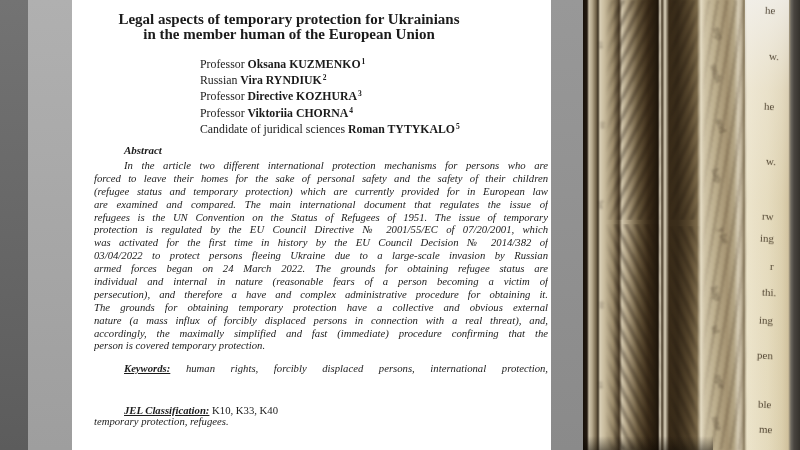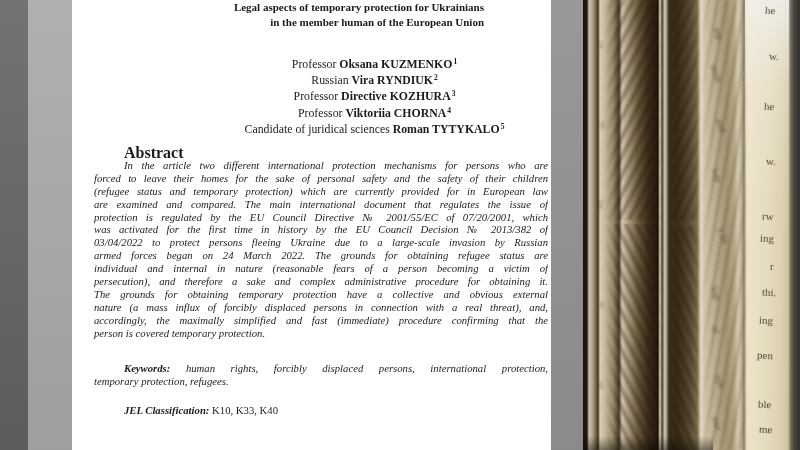--- a/index.html
+++ b/index.html
@@ -8,51 +8,51 @@
     background:#ffffff;color:#1b1b1b;
     font-family:"Liberation Serif","DejaVu Serif",serif;
   }
   .strip{position:absolute;top:0;height:450px;}
   #strip-left-dark{left:0;width:28px;background:linear-gradient(180deg,#737373,#5c5c5c);}
   #strip-left-light{left:28px;width:44px;background:linear-gradient(180deg,#b0b0b0,#9e9e9e);}
   #strip-right{left:551px;width:32px;background:linear-gradient(180deg,#989898,#8a8a8a);}
 
   
   #paper-title{
-    position:absolute;left:94px;top:0;width:390px;text-align:right;
-    font-weight:bold;font-size:11px;line-height:15px;
+    position:absolute;left:94px;top:12px;width:390px;text-align:center;
+    font-weight:bold;font-size:15px;line-height:15px;
   }
   #authors{
-    position:absolute;left:200px;top:57px;width:349px;text-align:center;
+    position:absolute;left:200px;top:57px;width:349px;text-align:left;
     font-size:11.8px;line-height:14.2px;
   }
   .a-name{font-weight:bold;}
   .a-sup{font-weight:bold;font-size:7.5px;position:relative;top:-4px;margin-left:1px;}
   #abstract-heading{
     position:absolute;left:94px;top:144px;width:454px;text-indent:30px;
-    font-weight:bold;font-size:16px;
+    font-weight:bold;font-style:italic;font-size:11px;
   }
   #abstract{
     position:absolute;left:94px;top:159px;width:454px;
     font-style:italic;font-size:10.7px;
   }
   .abs-line{
     height:12.9px;line-height:12.9px;overflow:hidden;
     text-align:justify;text-align-last:justify;
   }
   .abs-line.indent{text-indent:30px;}
   .abs-line.last{text-align-last:left;}
   #keywords{
     position:absolute;left:94px;top:362px;width:454px;
     font-style:italic;font-size:10.7px;
   }
   .kw-line1{height:13.2px;line-height:13.2px;text-indent:30px;overflow:hidden;
     text-align:justify;text-align-last:justify;}
-  .kw-line2{height:13.2px;line-height:13.2px;}
-  .b-i{font-weight:bold;font-style:italic;}
+  .kw-line2{height:13.2px;line-height:13.2px;margin-top:40px;}
+  .b-i{font-weight:bold;font-style:italic;text-decoration:underline;}
   #jel{position:absolute;left:94px;top:404px;width:454px;text-indent:30px;font-size:10.7px;font-style:normal;}
   #doi{position:absolute;left:94px;top:427px;width:454px;text-indent:30px;font-size:10.7px;margin-top:32px;}
 
   
   #photo{
     position:absolute;left:583px;top:0;width:217px;height:450px;overflow:hidden;
     background:linear-gradient(90deg,
       #18110a 0px,#241a10 4px,#cdc3ab 6px,#b7aa8e 9px,#73644a 13px,#3f3424 15px,
       #d8ceb5 17px,#cabd9f 21px,#9c8c6c 30px,#4e402c 36px,#d2c7ad 39px,#b4a587 44px,
       #6a5a3e 55px,#3c2d1a 65px,#251b0e 73px,#1d140a 75px,#e6ddc8 77px,#4a3d2a 79px,
@@ -111,26 +111,27 @@
   <div class="author-line"><span class="a-prefix">Candidate of juridical sciences </span><span class="a-name">Roman TYTYKALO</span><span class="a-sup">5</span></div>
 </div>
 
 <div id="abstract-heading">Abstract</div>
 
 <div id="abstract">
   <div class="abs-line indent">In the article two different international protection mechanisms for persons who are</div>
   <div class="abs-line">forced to leave their homes for the sake of personal safety and the safety of their children</div>
   <div class="abs-line">(refugee status and temporary protection) which are currently provided for in European law</div>
   <div class="abs-line">are examined and compared. The main international document that regulates the issue of</div>
+  <div class="abs-line">refugees is the UN Convention on the Status of Refugees of 1951. The issue of temporary</div>
   <div class="abs-line">protection is regulated by the EU Council Directive № 2001/55/EC of 07/20/2001, which</div>
-  <div class="abs-line">was activated for the first time in history by the EU Council Decision № 2013/382 of</div>
+  <div class="abs-line">was activated for the first time in history by the EU Council Decision № 2014/382 of</div>
   <div class="abs-line">03/04/2022 to protect persons fleeing Ukraine due to a large-scale invasion by Russian</div>
   <div class="abs-line">armed forces began on 24 March 2022. The grounds for obtaining refugee status are</div>
   <div class="abs-line">individual and internal in nature (reasonable fears of a person becoming a victim of</div>
-  <div class="abs-line">persecution), and therefore a sake and complex administrative procedure for obtaining it.</div>
+  <div class="abs-line">persecution), and therefore a have and complex administrative procedure for obtaining it.</div>
   <div class="abs-line">The grounds for obtaining temporary protection have a collective and obvious external</div>
   <div class="abs-line">nature (a mass influx of forcibly displaced persons in connection with a real threat), and,</div>
   <div class="abs-line">accordingly, the maximally simplified and fast (immediate) procedure confirming that the</div>
   <div class="abs-line last">person is covered temporary protection.</div>
 </div>
 
 <div id="keywords">
   <div class="kw-line1"><span class="b-i">Keywords:</span><span> human rights, forcibly displaced persons, international protection,</span></div>
   <div class="kw-line2">temporary protection, refugees.</div>
 </div>

